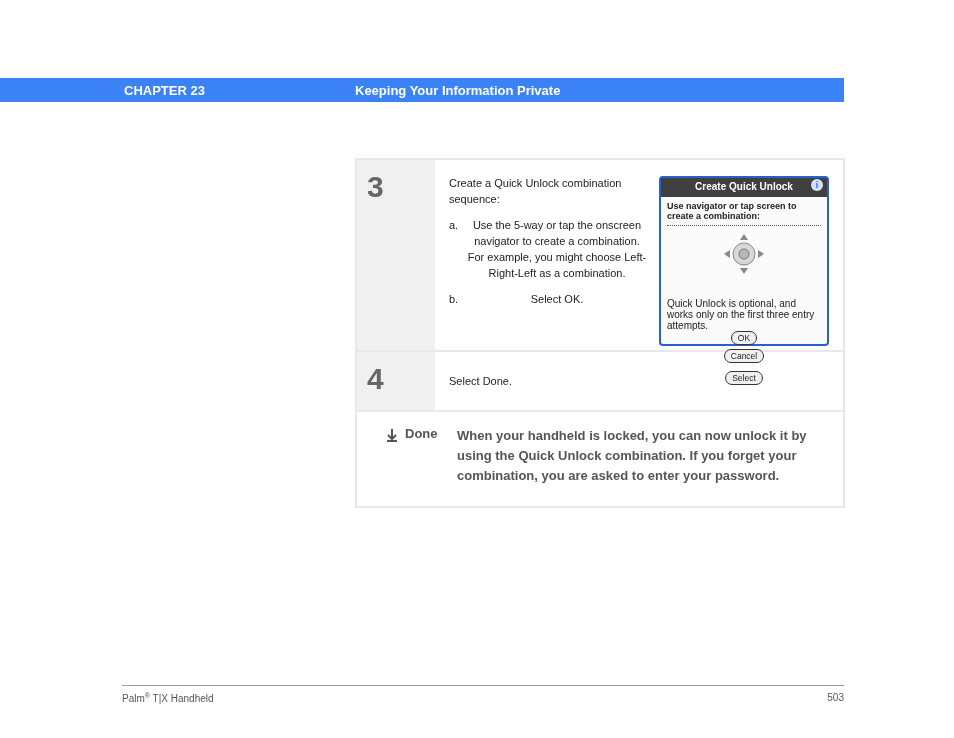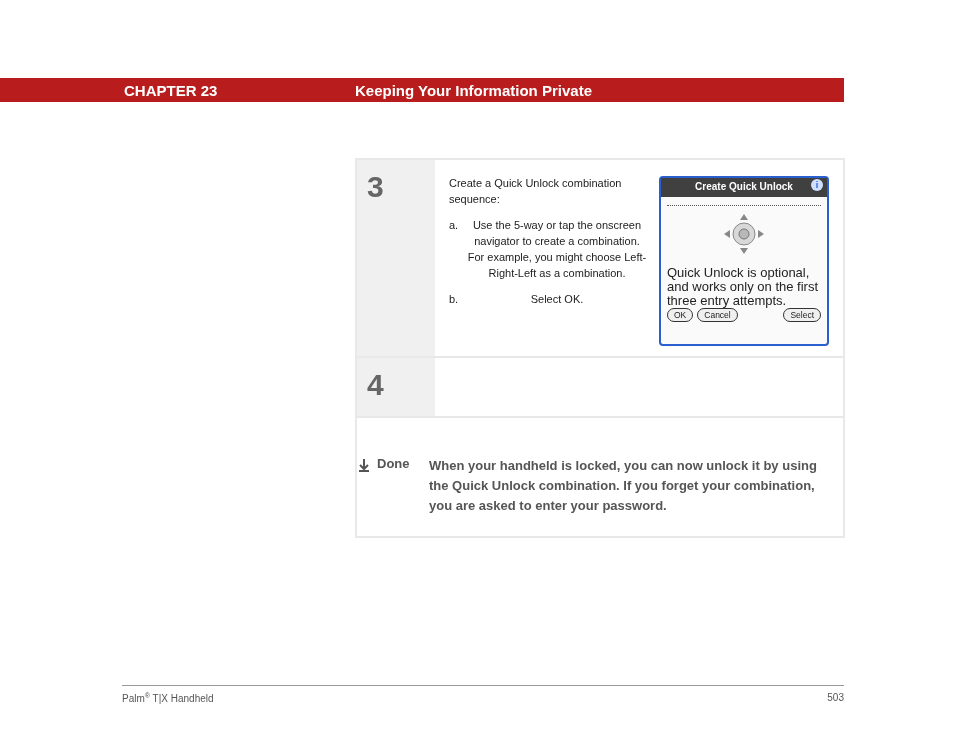--- a/index.html
+++ b/index.html
@@ -10,25 +10,25 @@
     height: 738px;
     position: relative;
     color: #222;
   }
   .header-bar {
     position: absolute;
     top: 78px;
     left: 0;
     width: 844px;
     height: 24px;
-    background: #b91c1c;
+    background: #3b82f6;
     display: flex;
     align-items: center;
     color: #fff;
-    font-size: 15px;
+    font-size: 13px;
     font-weight: bold;
   }
   .header-chapter { position: absolute; left: 124px; }
   .header-title   { position: absolute; left: 355px; }
 
   .steps-container {
     position: absolute;
     left: 355px;
     top: 158px;
     width: 490px;
@@ -42,39 +42,38 @@
   .step-num-cell {
     width: 78px;
     background: #f0f0f0;
     padding: 10px 0 0 10px;
     font-size: 30px;
     font-weight: bold;
     color: #666;
   }
   .step-body {
     flex: 1;
-    padding: 16px 14px 10px 14px;
+    padding: 16px 14px 4px 14px;
     font-size: 11px;
     color: #222;
     line-height: 1.45;
     display: flex;
     gap: 12px;
   }
   .step-text { flex: 1; }
   .step-text .intro { margin-bottom: 10px; }
   .sub-item { display: flex; margin-bottom: 10px; }
   .sub-item .marker { width: 18px; flex-shrink: 0; }
   .sub-item .txt { flex: 1; text-align: center; }
 
   .divider { height: 2px; background: #e8e8e8; }
 
   .done-row {
     display: flex;
-    padding: 14px 16px 20px 0;
-    margin-top: 24px;
+    padding: 14px 16px 20px 28px;
   }
   .done-label-cell {
     width: 72px;
     display: flex;
     align-items: flex-start;
     gap: 6px;
     font-weight: bold;
     color: #555;
     font-size: 13px;
   }
@@ -138,29 +137,30 @@
   .device-dots {
     margin: 4px 0 2px 0;
     border-bottom: 1px dotted #555;
     height: 1px;
   }
   .device-nav {
     align-self: center;
     margin: 4px 0 4px 0;
   }
   .device-note {
-    font-size: 13px;
+    font-size: 10px;
     line-height: 1.1;
-    margin-top: 2px;
+    margin-top: 14px;
   }
   .device-buttons {
     display: flex;
     gap: 4px;
     padding: 0 0 2px 0;
     align-items: center;
+    flex-direction: column;
   }
   .device-btn {
     border: 1px solid #333;
     border-radius: 8px;
     padding: 0 6px;
     font-size: 8.5px;
     line-height: 12px;
     background: #f0f0f0;
   }
   .device-buttons .spacer { flex: 1; }
@@ -211,20 +211,21 @@
           <div class="txt">Select OK.</div>
         </div>
       </div>
 
       <div class="device-mock">
         <div class="device-title">
           <span>Create Quick Unlock</span>
           <span class="info-icon">i</span>
         </div>
         <div class="device-content">
+          <div class="device-instr">Use navigator or tap screen to create a combination:</div>
           <div class="device-dots"></div>
           <div class="device-nav">
             <svg width="44" height="44" viewBox="0 0 44 44">
               <polygon points="22,2 26,8 18,8" fill="#888"></polygon>
               <polygon points="22,42 26,36 18,36" fill="#888"></polygon>
               <polygon points="2,22 8,18 8,26" fill="#888"></polygon>
               <polygon points="42,22 36,18 36,26" fill="#888"></polygon>
               <circle cx="22" cy="22" r="11" fill="#d8d8d8" stroke="#888" stroke-width="1"></circle>
               <circle cx="22" cy="22" r="5" fill="#b8b8b8" stroke="#777" stroke-width="1"></circle>
             </svg>
@@ -238,20 +239,23 @@
           </div>
         </div>
       </div>
     </div>
   </div>
 
   <div class="divider"></div>
 
   <div class="step-row">
     <div class="step-num-cell" style="padding-bottom:14px;">4</div>
+    <div class="step-body">
+      <div class="step-text" style="padding-top:6px;">Select Done.</div>
+    </div>
   </div>
 
   <div class="divider"></div>
 
   <div class="done-row">
     <div class="done-label-cell">
       <span class="done-icon">
         <svg width="14" height="14" viewBox="0 0 14 14">
           <line x1="7" y1="1" x2="7" y2="10" stroke="#555" stroke-width="2"></line>
           <polyline points="3,7 7,11 11,7" fill="none" stroke="#555" stroke-width="2"></polyline>

